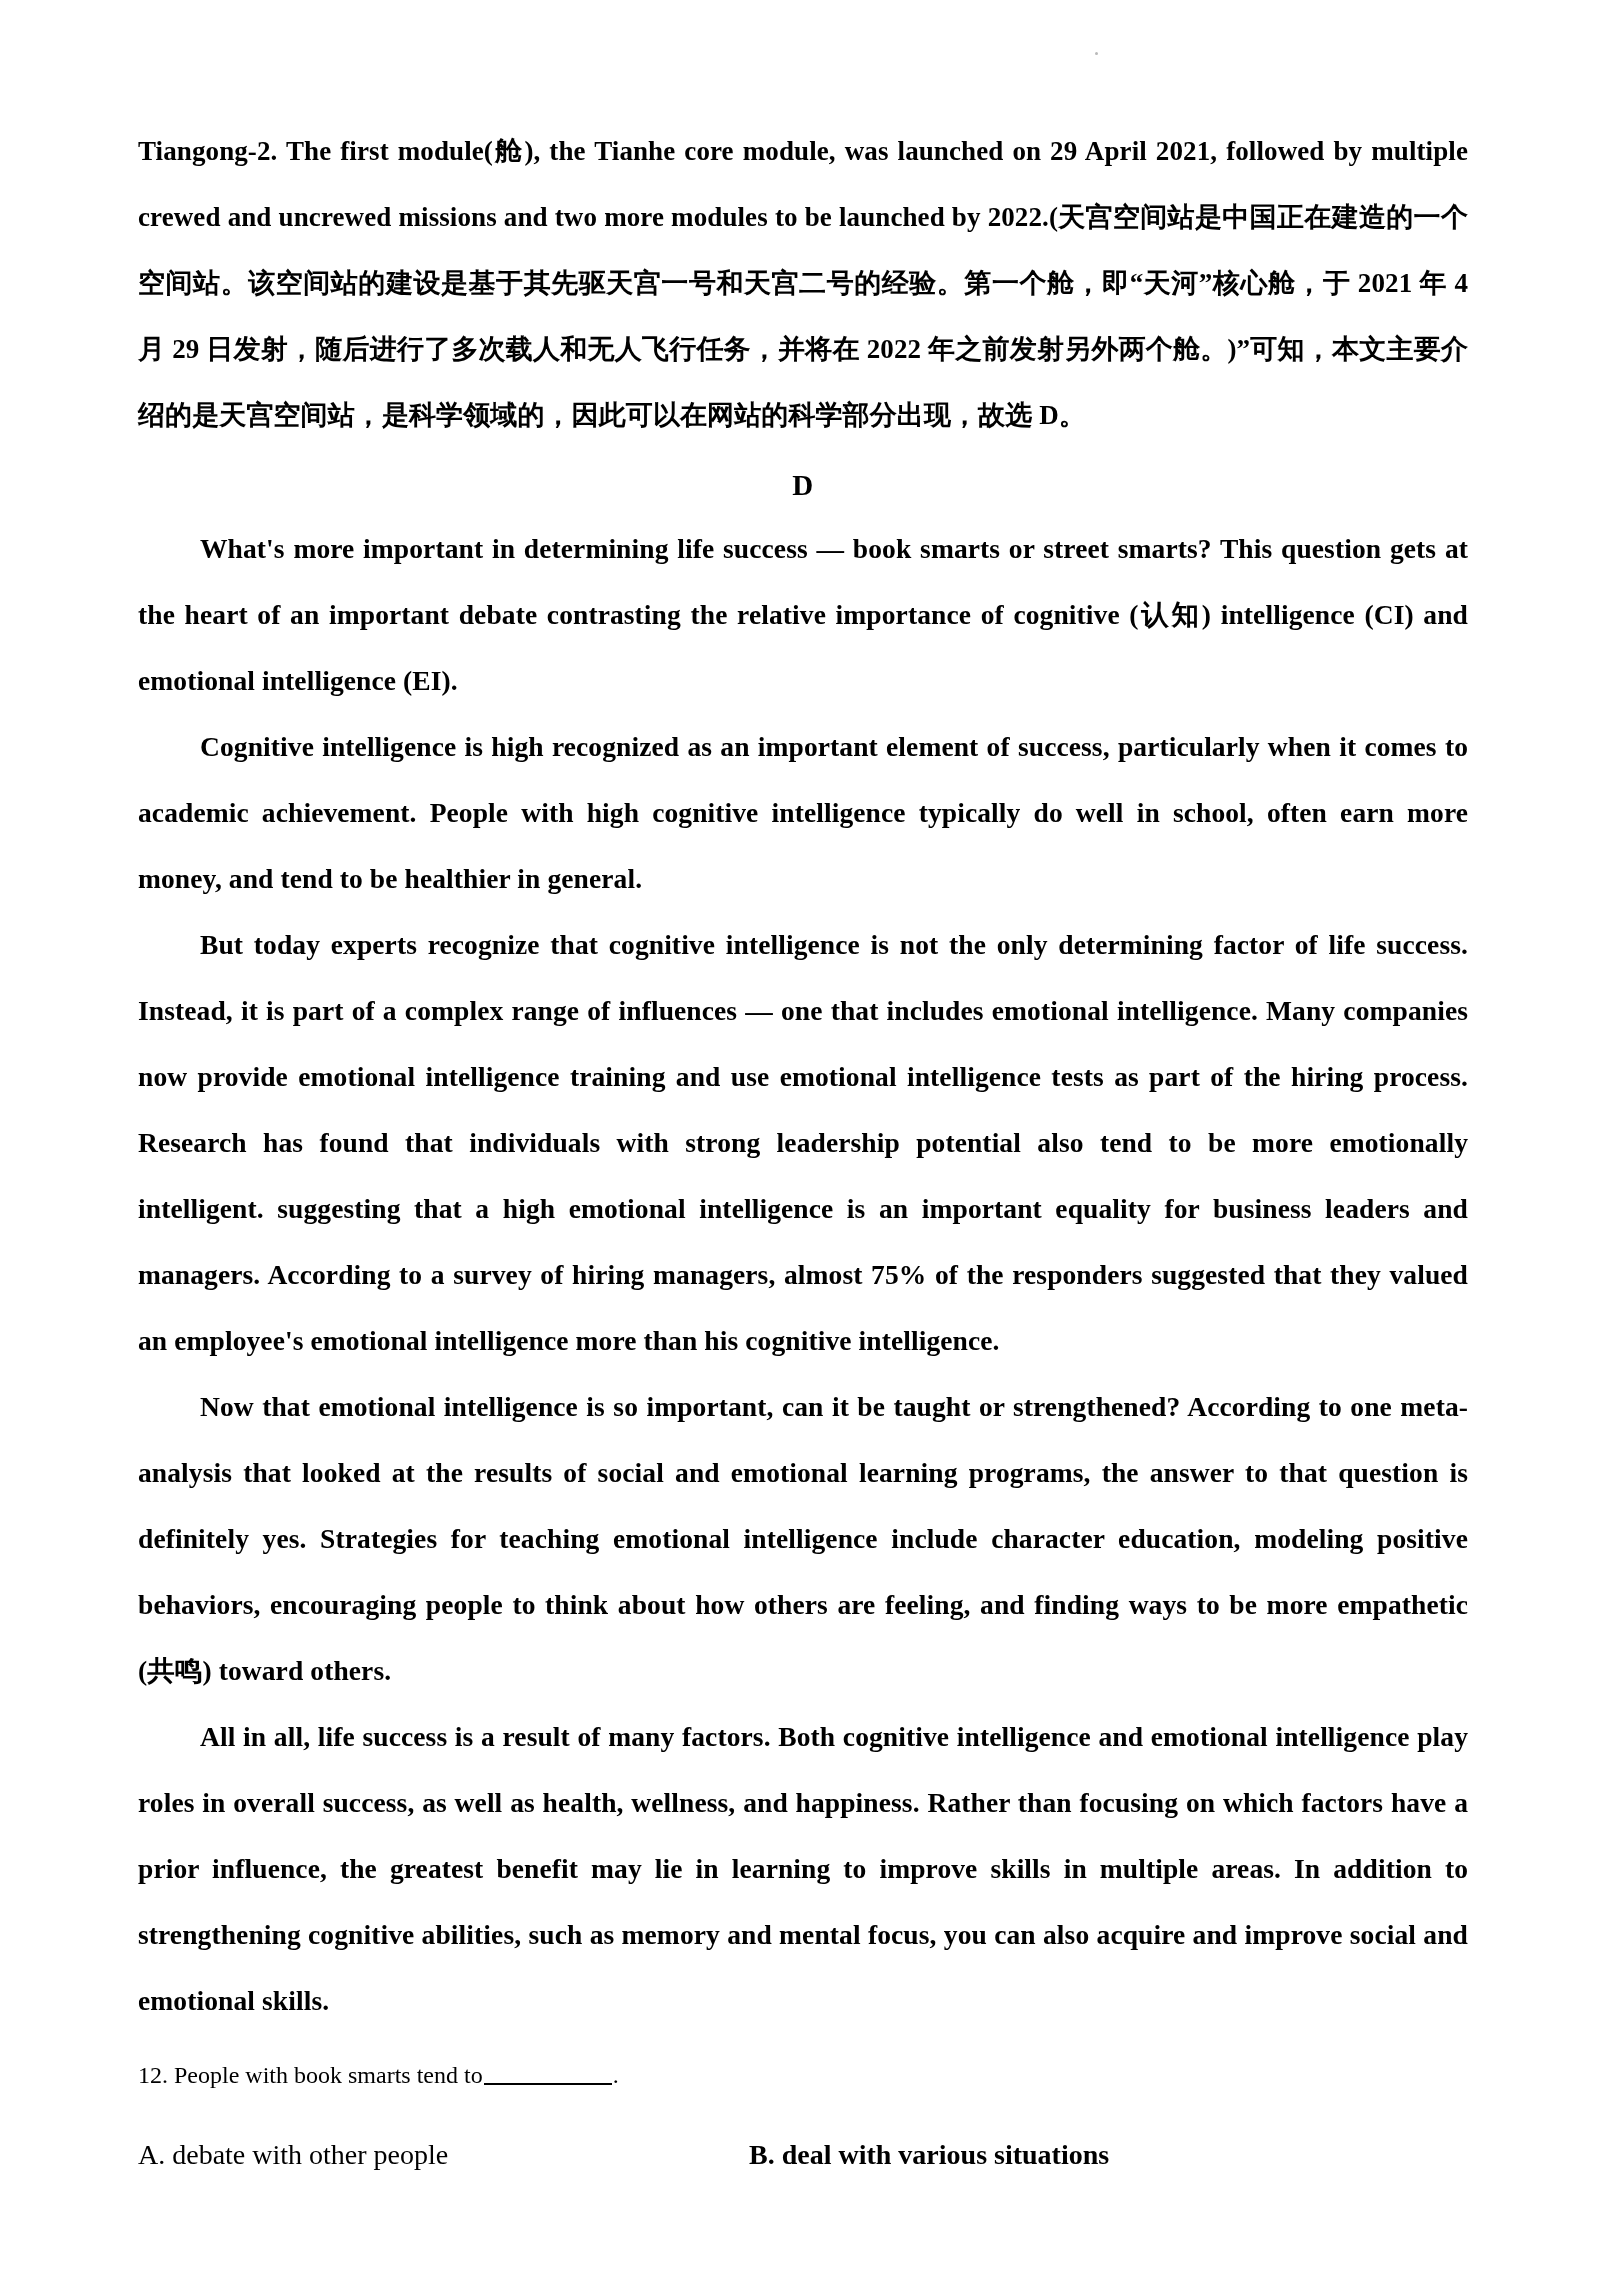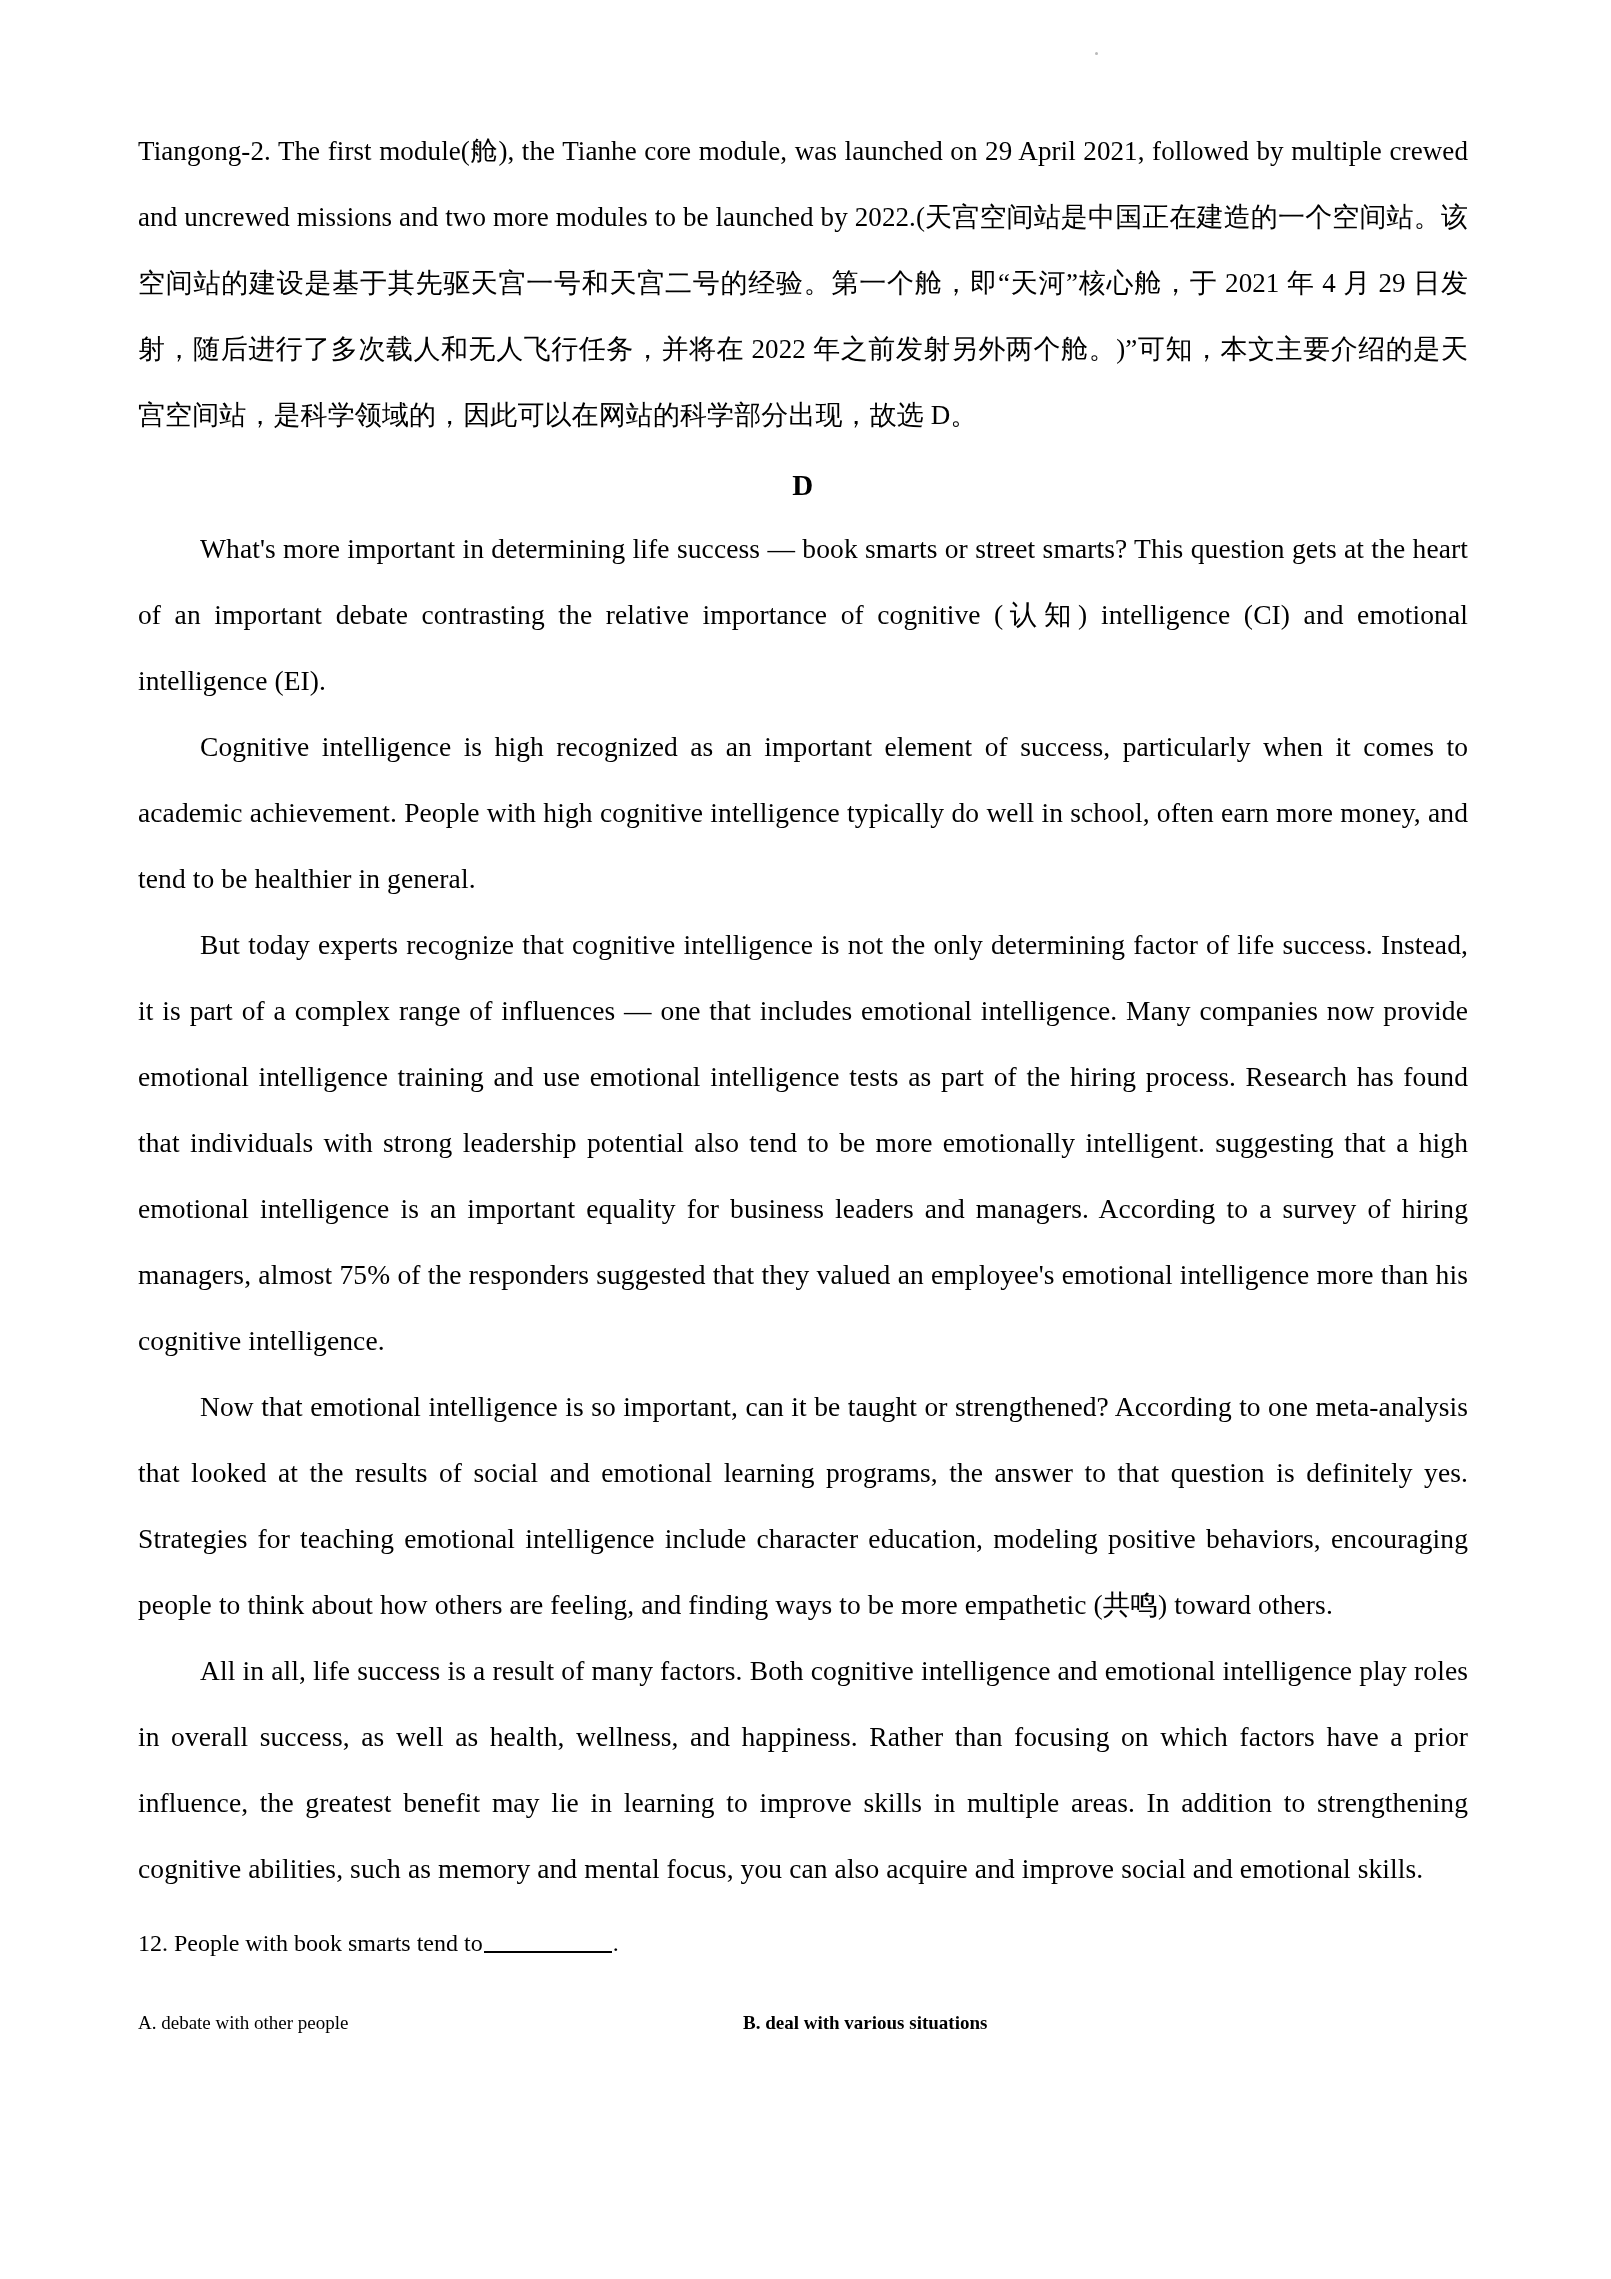--- a/index.html
+++ b/index.html
@@ -37,20 +37,21 @@
     top: 118px;
     width: 1330px;
   }
   .para {
     font-size: 27.5px;
     line-height: 66px;
     text-align: justify;
     text-justify: inter-word;
     margin: 0;
     letter-spacing: 0.1px;
+    font-weight: bold;
   }
   .para.mixed {
     font-size: 27px;
     line-height: 66px;
   }
   .indent {
     text-indent: 62px;
   }
   .section-letter {
     text-align: center;
@@ -69,23 +70,24 @@
   }
   .blank-fill {
     display: inline-block;
     width: 128px;
     border-bottom: 2.2px solid #000;
     height: 20px;
     margin: 0 1px -2px 1px;
   }
   .options-row {
     display: flex;
-    font-size: 19px;
+    font-size: 28px;
     line-height: 66px;
     padding-top: 14px;
+    gap: 6px;
   }
   .option-a {
     width: 605px;
     flex: none;
   }
   .option-b {
     flex: none;
     font-weight: bold;
   }
   .nowrap {

